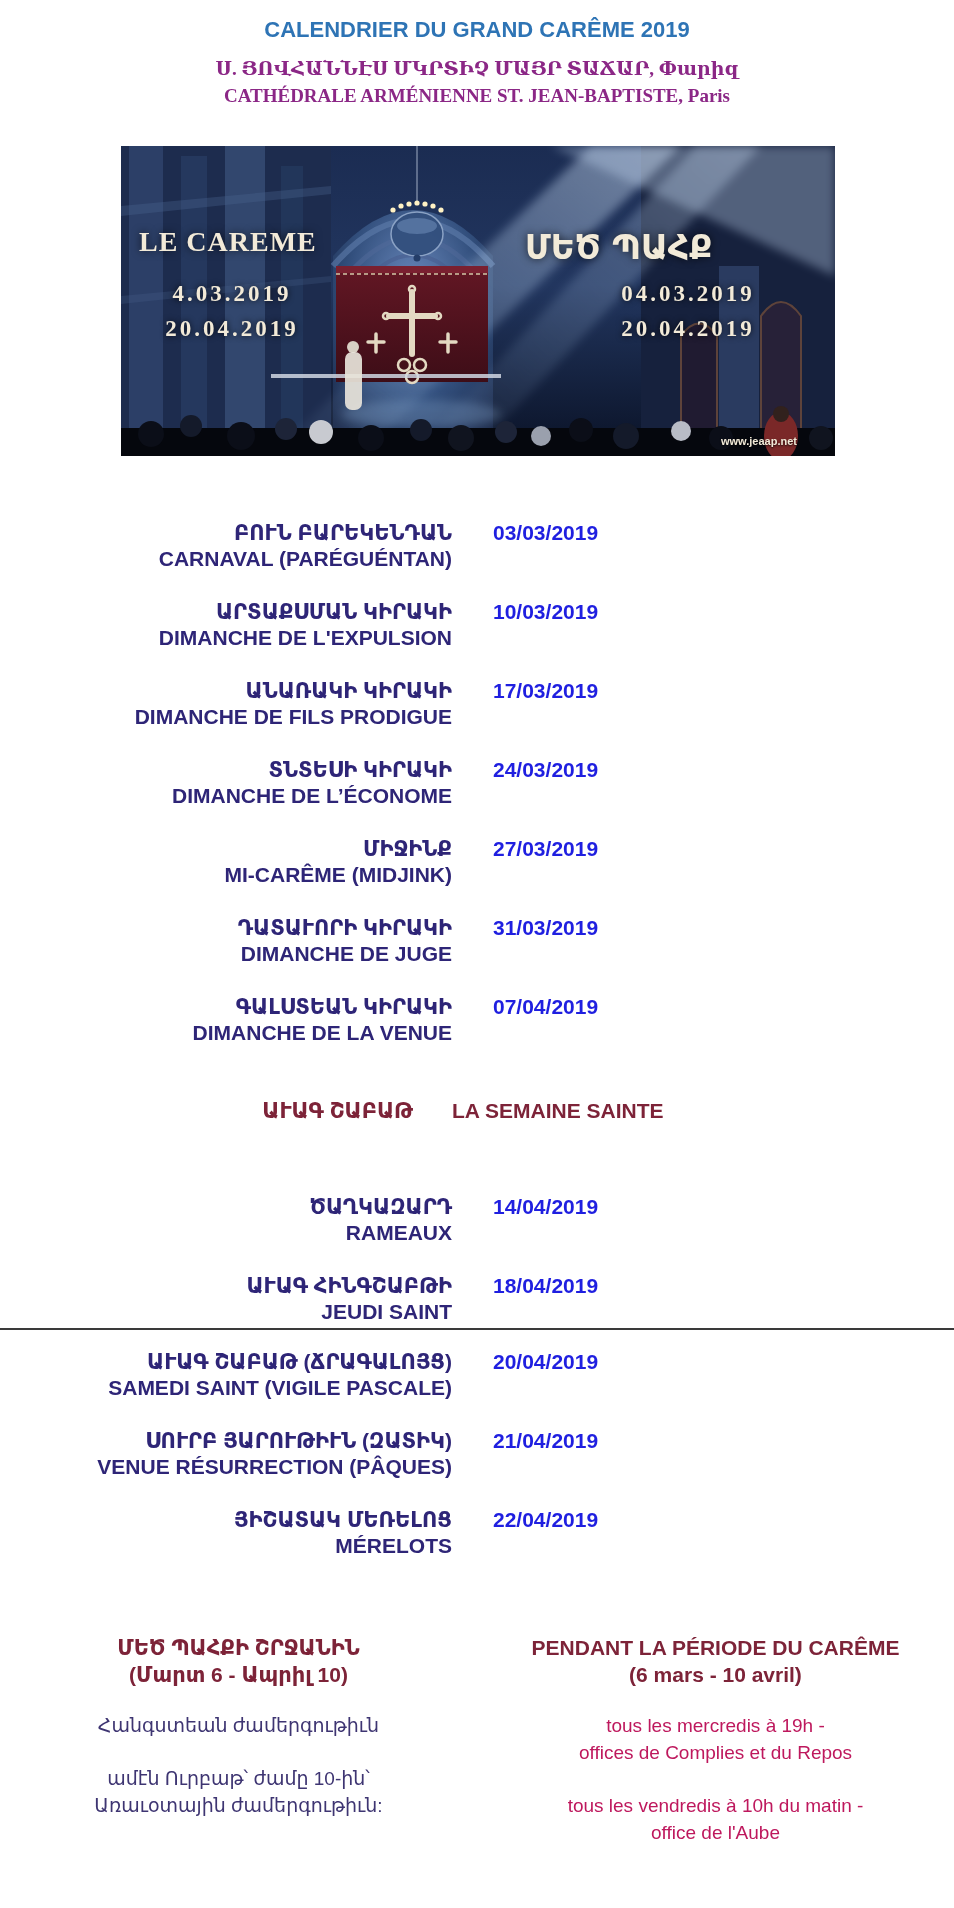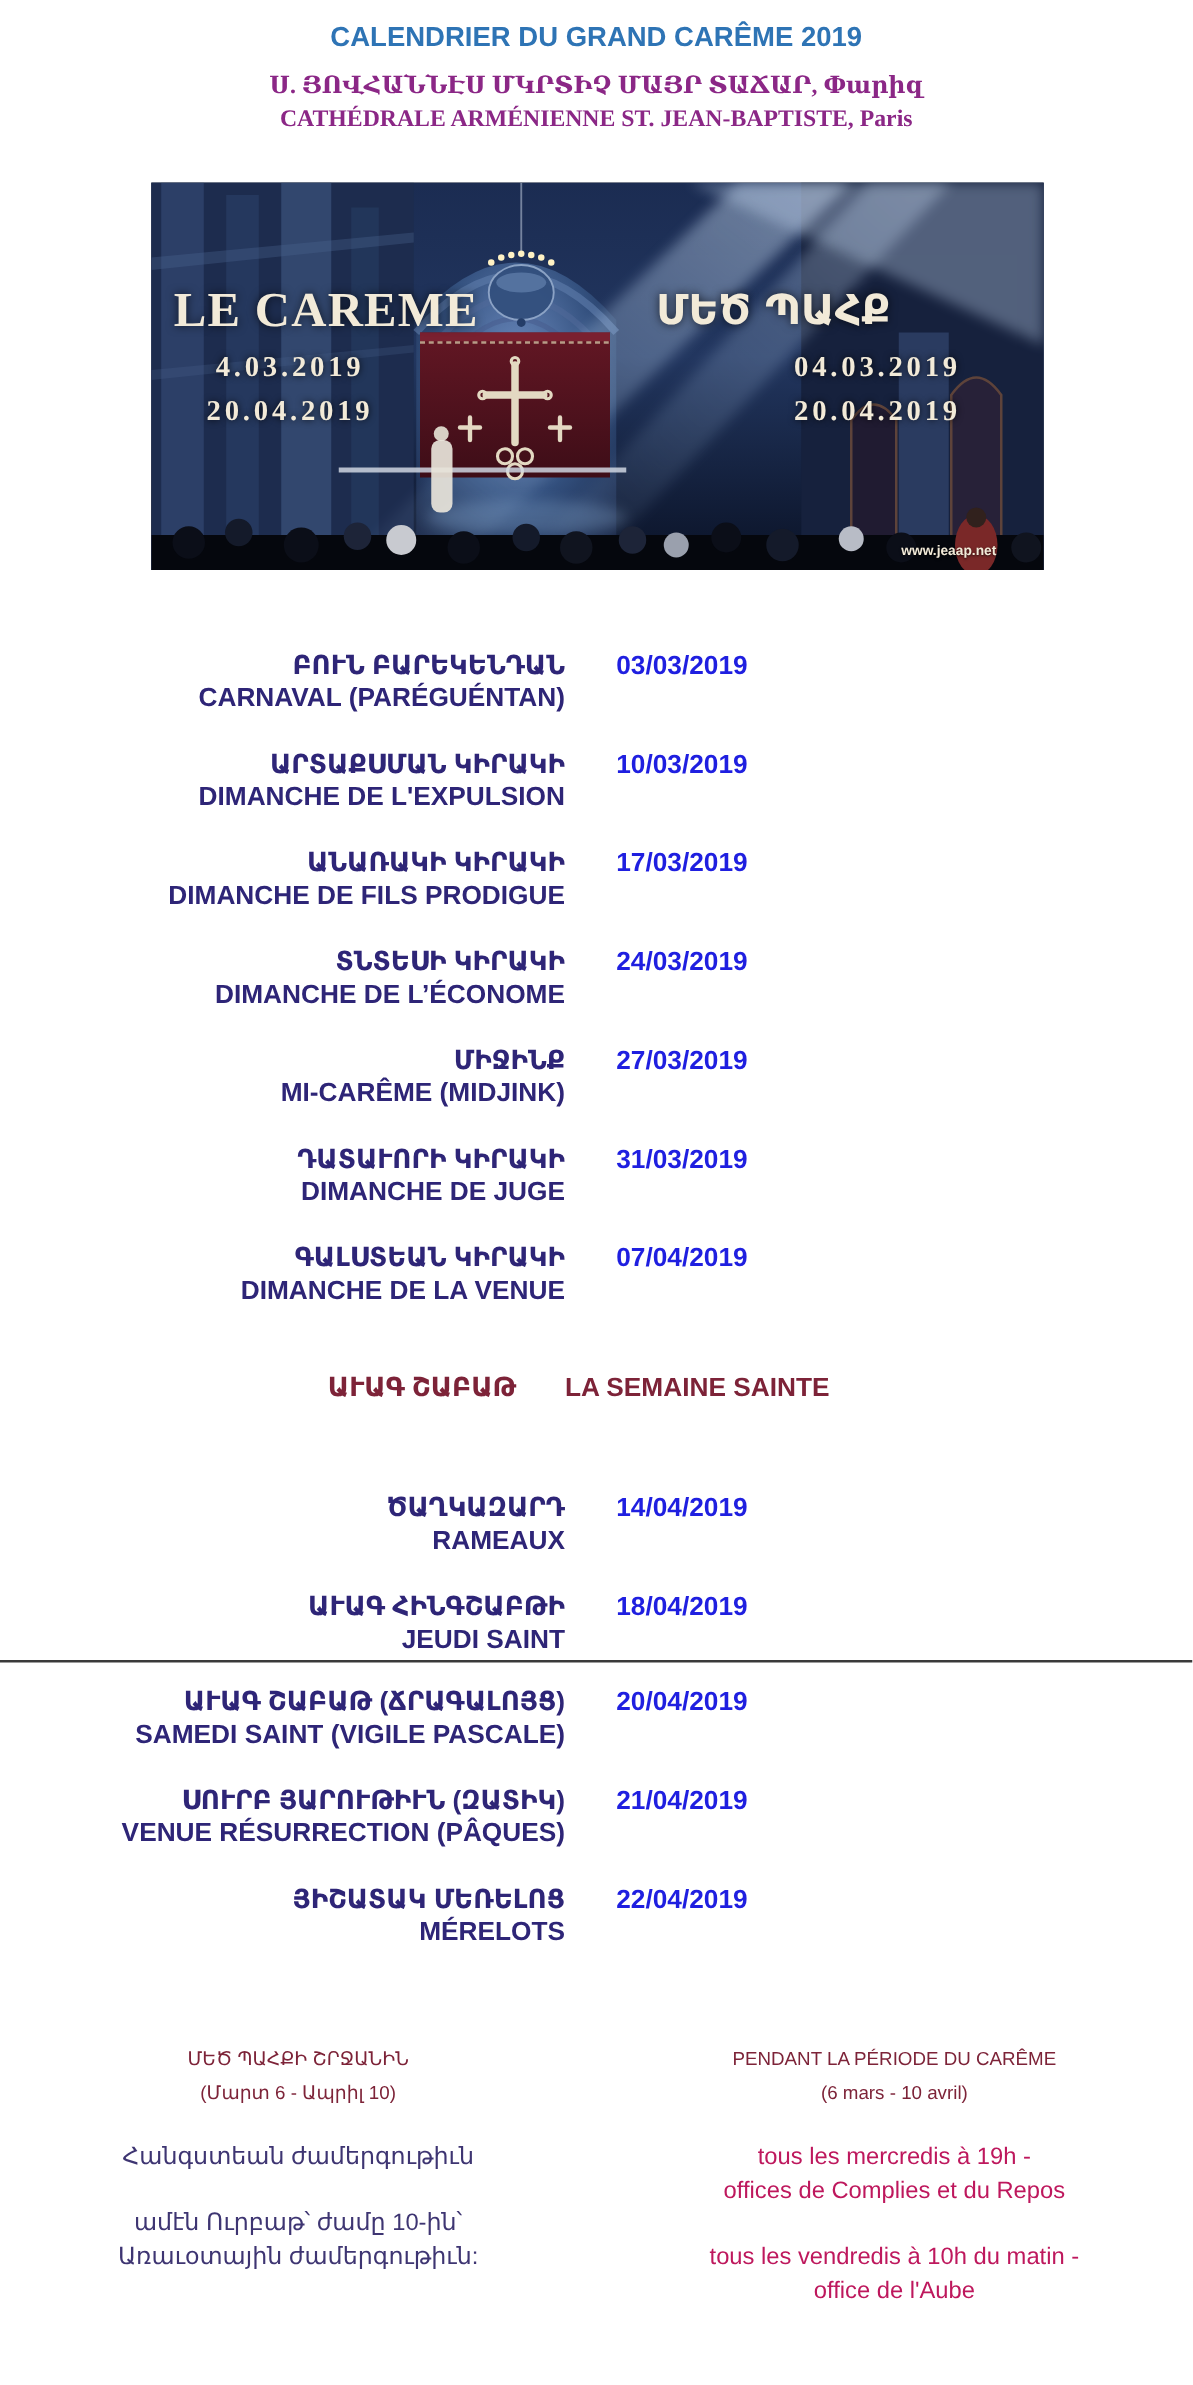--- a/index.html
+++ b/index.html
@@ -20,35 +20,35 @@
   }
   
   .banner{
     position:relative;width:714px;height:310px;
     margin:37px 0 0 121px;overflow:hidden;background:#101a33;
   }
   .banner svg{position:absolute;left:0;top:0;}
   .banner .overlay{position:absolute;color:#f2ead8;white-space:nowrap;}
   .bt-left{
     left:18px;top:80px;font-family:"Liberation Serif",serif;
-    font-size:39px;font-weight:bold;letter-spacing:1px;
+    font-size:28px;font-weight:bold;letter-spacing:1px;
     text-shadow:0 0 8px rgba(0,0,0,.7);
   }
   .bt-right{
     left:404px;top:82px;font-family:"DejaVu Sans",sans-serif;
     font-size:33px;font-weight:bold;
     text-shadow:0 0 8px rgba(0,0,0,.7);
   }
   .bdates{
     font-family:"Liberation Serif",serif;font-size:23px;font-weight:bold;
     letter-spacing:3px;text-align:center;width:170px;line-height:35px;
     text-shadow:0 0 6px rgba(0,0,0,.8);
   }
   .bd-left{left:26px;top:130px;}
-  .bd-right{left:496px;top:130px;}
+  .bd-right{left:482px;top:130px;}
   .watermark{
     left:600px;top:289px;font-size:11px;font-weight:bold;
     color:rgba(255,255,255,.9);text-shadow:0 1px 2px rgba(0,0,0,.8);
   }
   
   .events{margin-top:64px;}
   .row{
     display:grid;grid-template-columns:452px auto;column-gap:41px;
     margin-bottom:27px;
   }
@@ -65,21 +65,21 @@
   .hw-row .names div,.hw-row .date{color:#7D2338;}
   .hw-row .date{margin-left:-41px;}
   .tight{margin-bottom:3px;}
   hr.divider{
     border:0;border-top:2px solid #3a3a3a;margin:0 0 19px 0;width:954px;
   }
   
   .schedule{display:grid;grid-template-columns:1fr 1fr;margin-top:75px;}
   .sched-col{text-align:center;}
   .sched-title div{
-    color:#7D2338;font-size:15px;font-weight:normal;line-height:27px;
+    color:#7D2338;font-size:21px;font-weight:bold;line-height:27px;
   }
   .sched-item{margin-top:24px;}
   .sched-item + .sched-item{margin-top:26px;}
   .sched-item div{font-size:19px;line-height:27px;}
   .col-hy .sched-item div{color:#3E3572;}
   .col-fr .sched-item div{color:#be185d;}
 </style>
 </head>
 <body>
 

